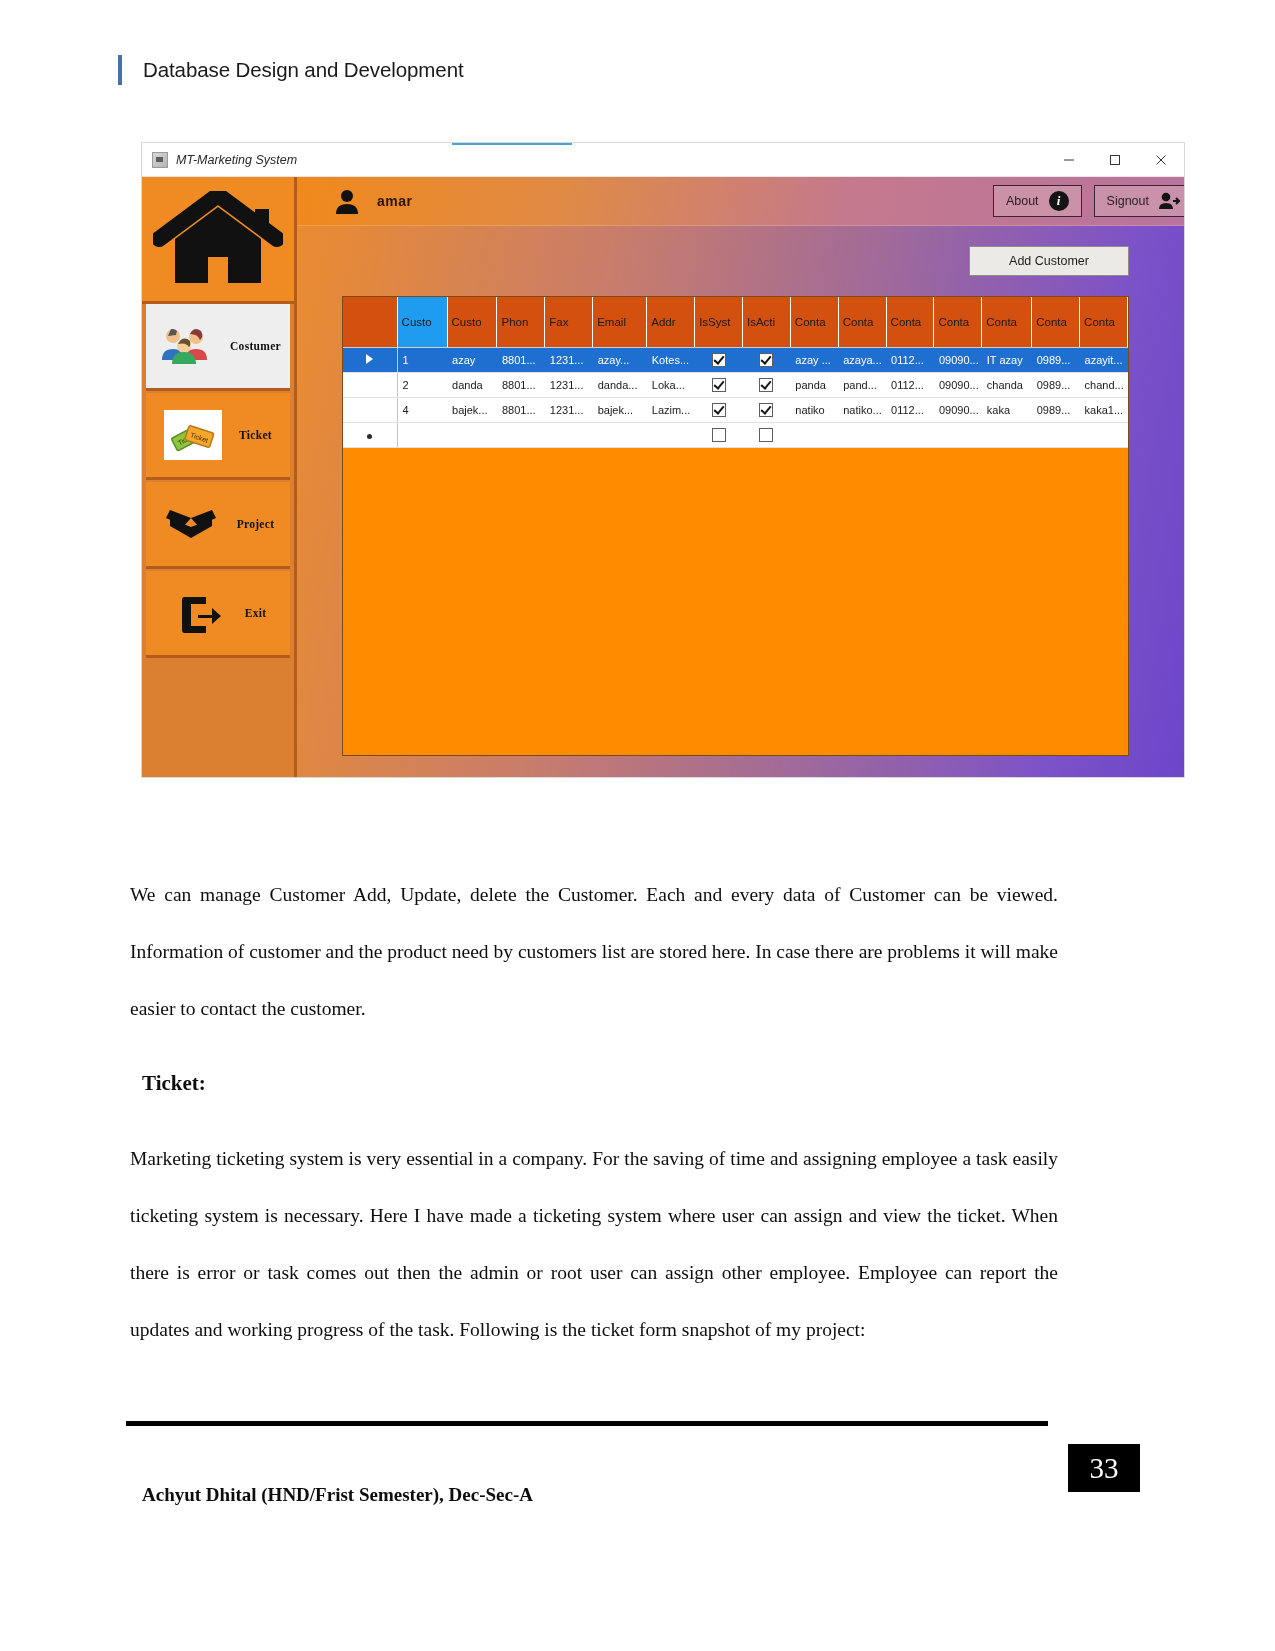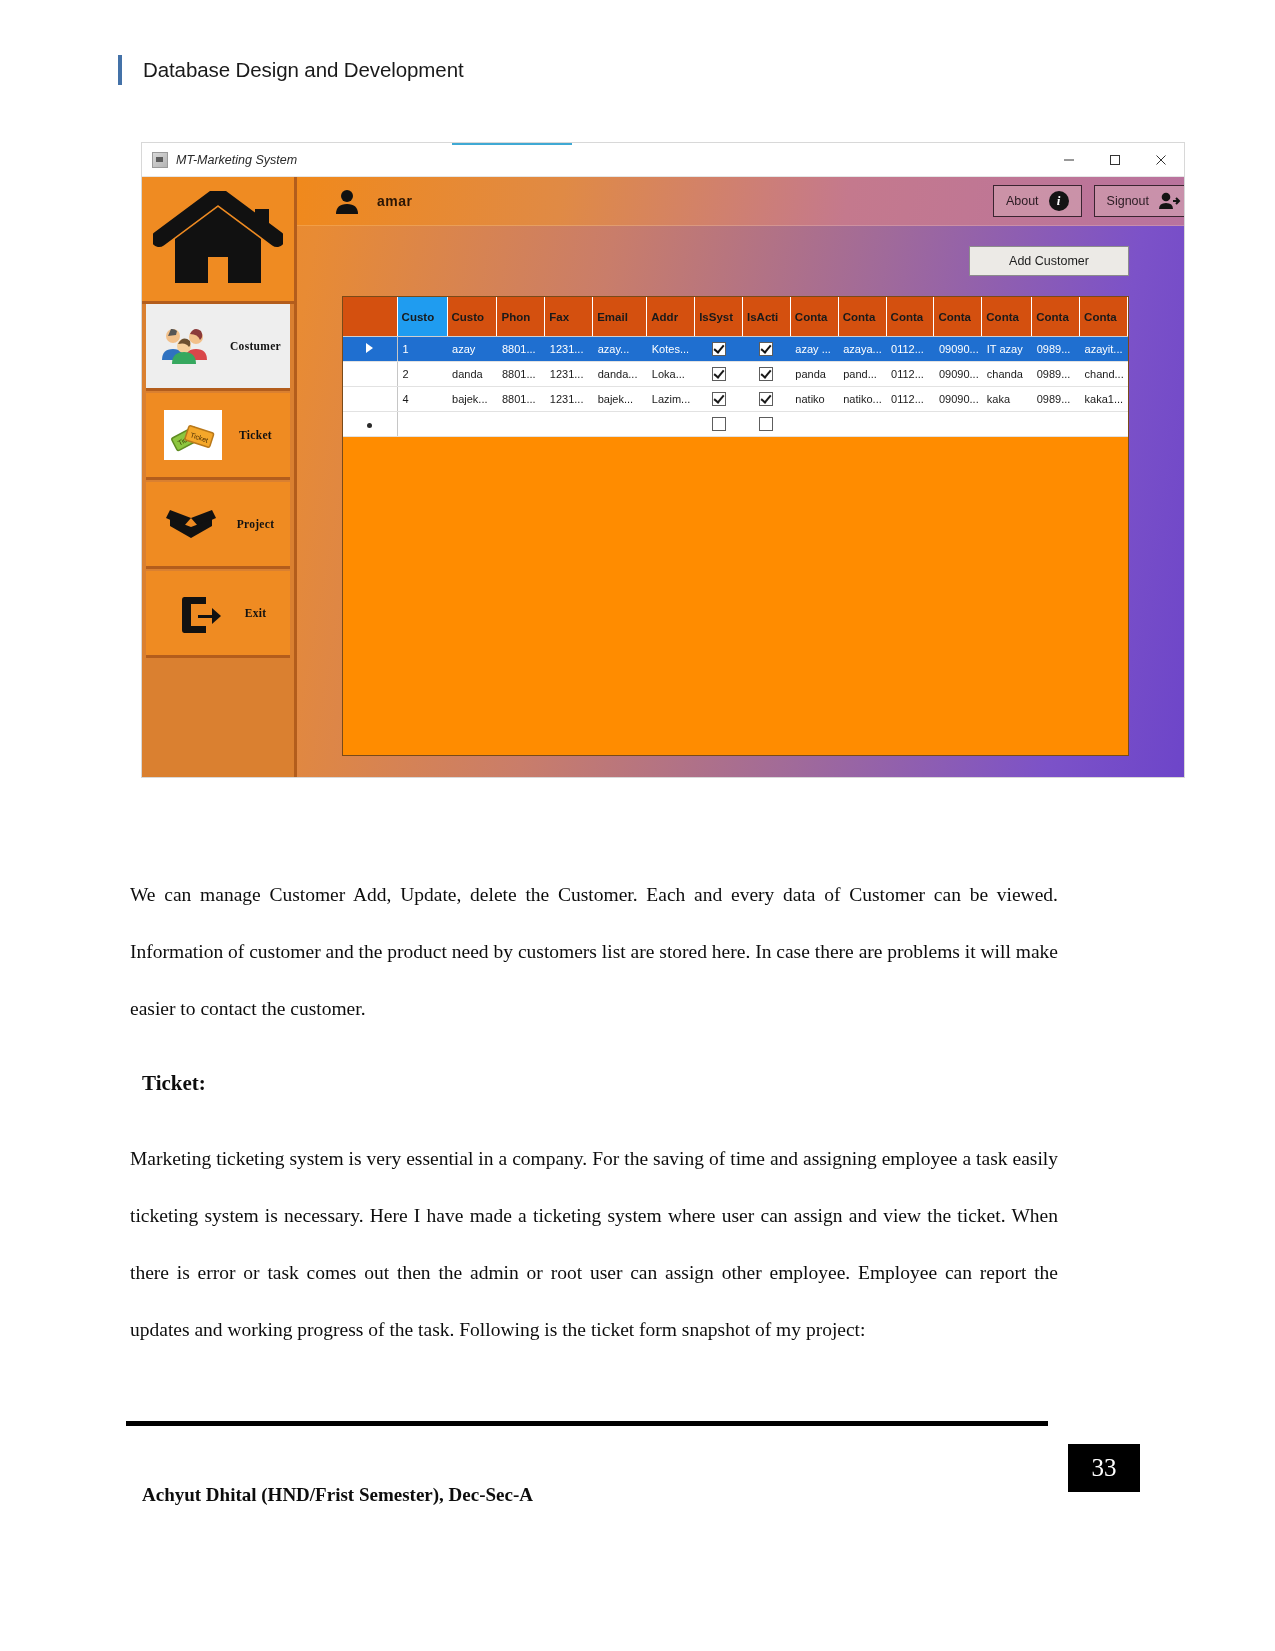--- a/index.html
+++ b/index.html
@@ -249,25 +249,25 @@
   table.grid {
     border-collapse: collapse;
     width: 100%;
     table-layout: fixed;
     font-family: "Liberation Sans", sans-serif;
     font-size: 11px;
   }
   table.grid th {
     background: #d4500f;
     color: #1a1a1a;
-    font-weight: bold;
+    font-weight: normal;
     font-size: 11.5px;
-    height: 39px;
+    height: 18px;
     text-align: left;
-    padding: 0 4px;
+    padding: 16px 4px;
     border-right: 1px solid #ffffff;
     border-bottom: 1px solid #cfcfcf;
     white-space: nowrap;
     overflow: hidden;
   }
   table.grid th.hdr-sel {
     background: #1f9cf0;
   }
   table.grid th.rowhdr {
     background: #d4500f;
@@ -363,21 +363,21 @@
   }
   .page-number-box {
     position: absolute;
     left: 1068px;
     top: 1444px;
     width: 72px;
     height: 48px;
     background: #000000;
     color: #ffffff;
     font-family: "Liberation Serif", serif;
-    font-size: 25px;
+    font-size: 29px;
     display: flex;
     align-items: center;
     justify-content: center;
   }
   .footer-text {
     position: absolute;
     left: 142px;
     top: 1484px;
     font-family: "Liberation Serif", serif;
     font-weight: bold;

